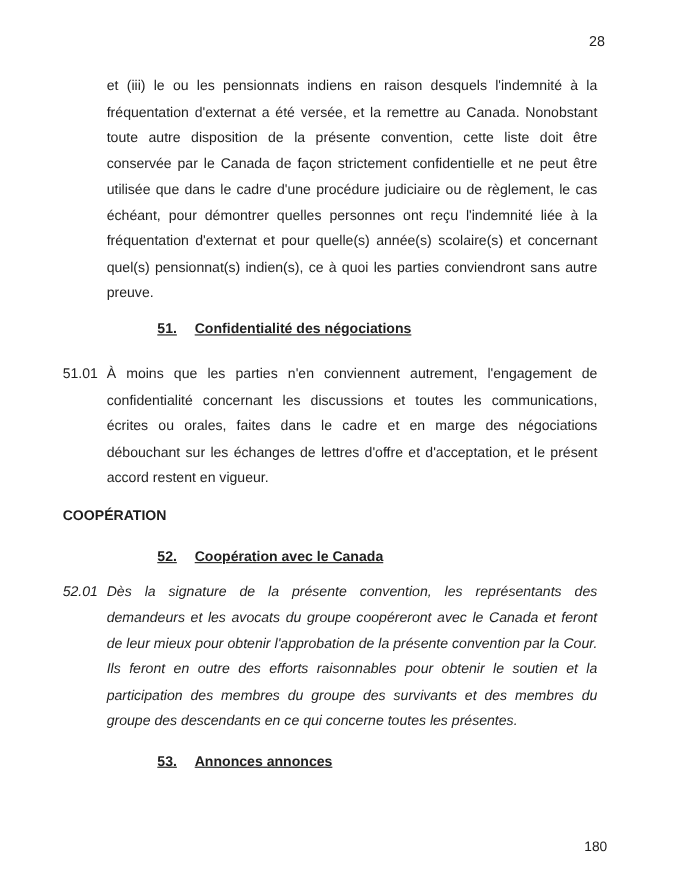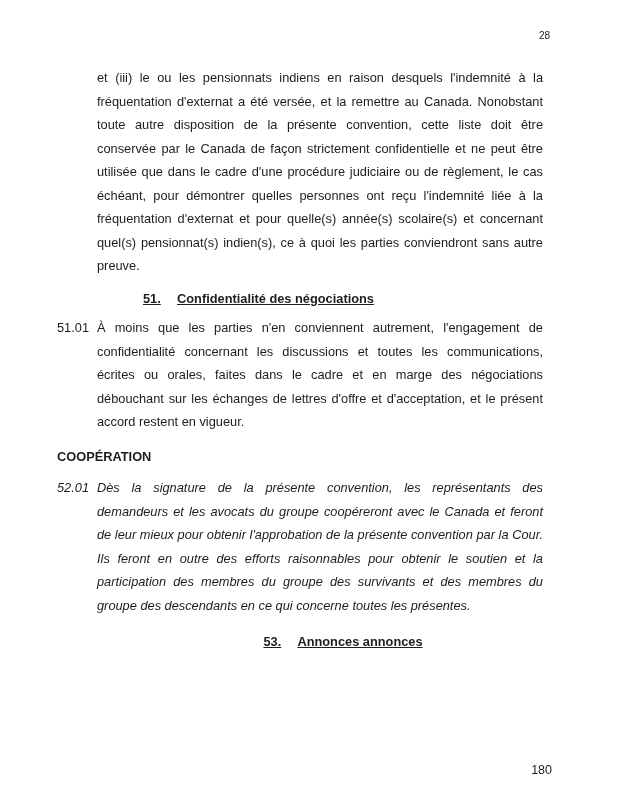--- a/index.html
+++ b/index.html
@@ -14,21 +14,21 @@
     background: #ffffff;
     color: #1d1d1d;
     font-family: "Liberation Sans", sans-serif;
     font-size: 12.8px;
     overflow: hidden;
   }
   .pn-top {
     position: absolute;
     top: 30px;
     right: 74px;
-    font-size: 10px;
+    font-size: 13px;
   }
   .pn-bottom {
     position: absolute;
     top: 763px;
     right: 72px;
     font-size: 12.5px;
   }
   .content {
     position: absolute;
     left: 57px;
@@ -40,28 +40,28 @@
     margin: 0 0 0 40px;
     text-align: justify;
   }
   .sec-heading {
     display: flex;
     margin: 9px 0 0 86px;
     font-weight: bold;
     text-decoration: underline;
   }
   .sec-heading.h52 { margin-top: 14px; }
-  .sec-heading.h53 { margin-top: 13px; justify-content: center; }
+  .sec-heading.h53 { margin-top: 13px; }
   .h-num {
     flex: none;
     width: 34px;
   }
   .numbered {
     display: flex;
-    margin-top: 6px;
+    margin-top: 18px;
   }
   .numbered.p52 { margin-top: 8px; font-style: italic; }
   .numbered.p53 { margin-top: 7px; }
   .p-num {
     flex: none;
     width: 40px;
   }
   .p-text {
     flex: 1;
     margin: 0;
@@ -89,20 +89,24 @@
       <span class="h-title">Confidentialité des négociations</span>
     </div>
 
     <div class="numbered">
       <span class="p-num">51.01</span>
       <p class="p-text">À moins que les parties n'en conviennent autrement, l'engagement de confidentialité concernant les discussions et toutes les communications, écrites ou orales, faites dans le cadre et en marge des négociations débouchant sur les échanges de lettres d'offre et d'acceptation, et le présent accord restent en vigueur.</p>
     </div>
 
     <div class="part-heading">COOPÉRATION</div>
 
+    <div class="sec-heading h52">
+      <span class="h-num">52.</span>
+      <span class="h-title">Coopération avec le Canada</span>
+    </div>
 
     <div class="numbered p52">
       <span class="p-num">52.01</span>
       <p class="p-text">Dès la signature de la présente convention, les représentants des demandeurs et les avocats du groupe coopéreront avec le Canada et feront de leur mieux pour obtenir l'approbation de la présente convention par la Cour. Ils feront en outre des efforts raisonnables pour obtenir le soutien et la participation des membres du groupe des survivants et des membres du groupe des descendants en ce qui concerne toutes les présentes.</p>
     </div>
 
     <div class="sec-heading h53">
       <span class="h-num">53.</span>
       <span class="h-title">Annonces annonces</span>
     </div>

